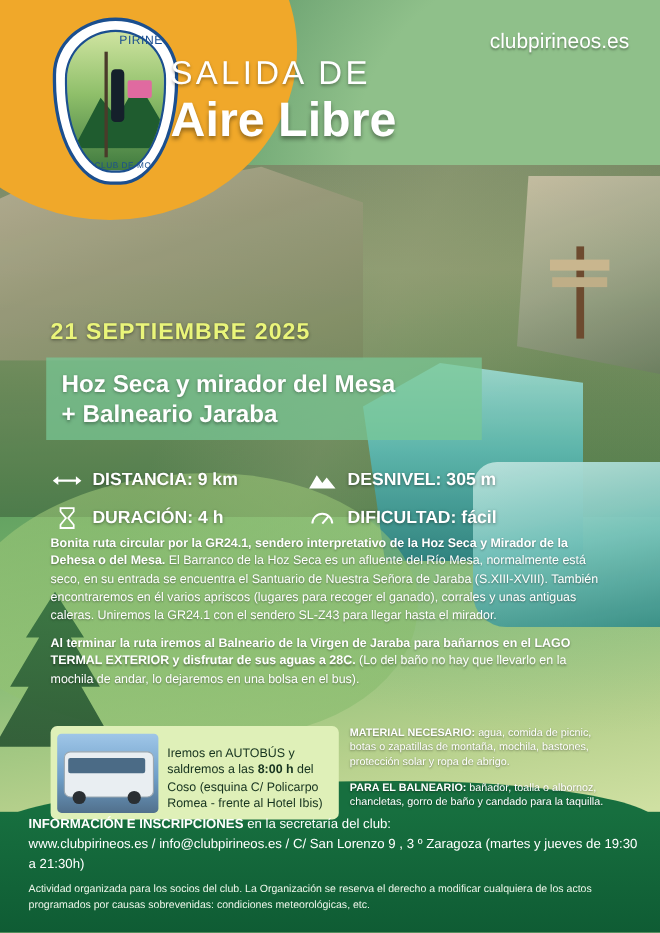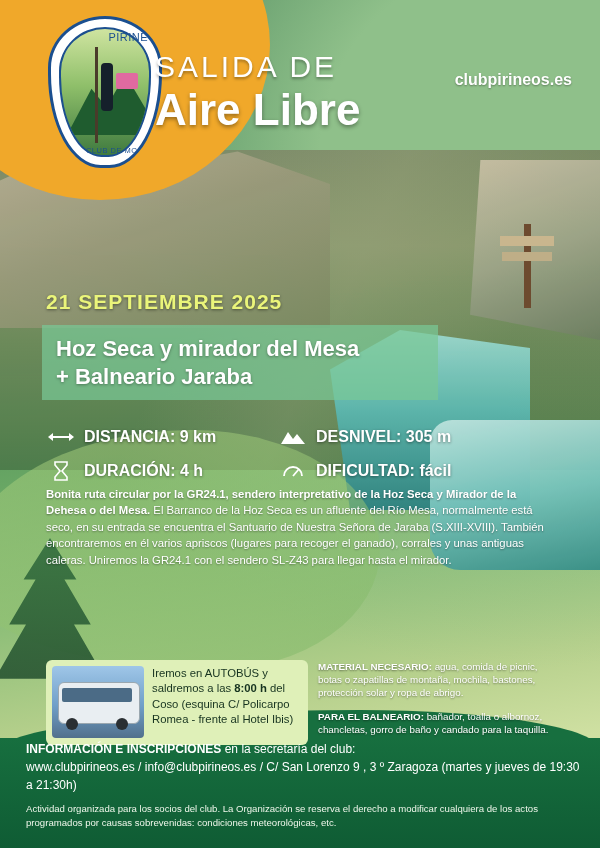--- a/index.html
+++ b/index.html
@@ -117,23 +117,22 @@
     position:absolute;left:55px;top:44px;width:22px;height:16px;background:#e06aa0;border-radius:2px;
   }
   .logo-top-text,.logo-bottom-text{
     position:absolute;left:0;width:114px;text-align:right;
     color:#1b4f8f;font-weight:normal;letter-spacing:.5px;
   }
   .logo-top-text{top:12px;font-size:11px;}
   .logo-bottom-text{bottom:10px;font-size:7.5px;}
   .site-url{
     position:absolute;right:28px;top:28px;
-    color:#ffffff;font-size:16px;font-weight:bold;
+    color:#ffffff;font-size:19px;font-weight:normal;
     text-shadow:0 1px 2px rgba(0,0,0,.35);
-    margin-top:43px;
   }
   .title-block{position:absolute;left:155px;top:52px;color:#fff;}
   .title-1{font-size:30px;letter-spacing:3px;font-weight:normal;line-height:1;text-shadow:0 2px 3px rgba(0,0,0,.35);}
   .title-2{font-size:44px;font-weight:bold;margin-top:6px;line-height:1;text-shadow:0 2px 4px rgba(0,0,0,.4);}
 
   
   .date{
     position:absolute;left:46px;top:290px;
     color:#eaf57a;font-size:21px;font-weight:bold;letter-spacing:1px;
     text-shadow:0 1px 3px rgba(0,0,0,.45);
@@ -159,21 +158,21 @@
     position:absolute;left:46px;top:486px;width:500px;
     color:#ffffff;font-size:11.3px;line-height:1.45;
     text-shadow:0 1px 2px rgba(0,0,0,.4);
   }
   .desc p{margin:0 0 9px 0;}
   .desc b{color:#ffffff;}
 
   
   .bus-card{
     position:absolute;left:46px;top:660px;width:262px;height:85px;
-    background:#dff0b8;border-radius:6px;display:flex;align-items:flex-start;
+    background:#dff0b8;border-radius:6px;display:flex;align-items:flex-end;
     padding:6px;box-sizing:border-box;
   }
   .bus-img{
     width:92px;height:72px;border-radius:4px;
     background:linear-gradient(180deg,#9fc6e8 0%,#6f9fc8 55%,#51708c 100%);
     position:relative;overflow:hidden;flex:none;
   }
   .bus-img .body{position:absolute;left:6px;top:16px;width:80px;height:40px;background:#e9eef2;border-radius:6px;border:1px solid #9aa7b0;}
   .bus-img .win{position:absolute;left:10px;top:22px;width:70px;height:14px;background:#4b6b86;border-radius:2px;}
   .bus-img .w1{position:absolute;left:14px;top:52px;width:12px;height:12px;background:#2a2f33;border-radius:50%;}
@@ -283,20 +282,23 @@
         </span>
         <span>DIFICULTAD: fácil</span>
       </div>
     </div>
   </div>
 
   <div class="desc">
     <p>
       <b>Bonita ruta circular por la  GR24.1, sendero interpretativo de la Hoz Seca y Mirador de la Dehesa o del Mesa.</b><span> El Barranco de la Hoz Seca es un afluente del Río Mesa, normalmente está seco, en su entrada se encuentra el Santuario de Nuestra Señora de Jaraba (S.XIII-XVIII). También encontraremos en él varios apriscos (lugares para recoger el ganado), corrales y unas antiguas caleras.  Uniremos la GR24.1 con el sendero SL-Z43 para llegar hasta el mirador.</span>
     </p>
+    <p>
+      <b> Al terminar la ruta iremos al Balneario de la Virgen de Jaraba para bañarnos en el LAGO TERMAL EXTERIOR y disfrutar de sus aguas a 28C.</b><span> (Lo del baño no hay que llevarlo en la mochila de andar, lo dejaremos en una bolsa en el bus).</span>
+    </p>
   </div>
 
   <div class="bus-card">
     <div class="bus-img">
       <div class="body"></div>
         <div class="win"></div>
         <div class="w1"></div>
         <div class="w2"></div>
     </div>
     <div class="bus-text">

